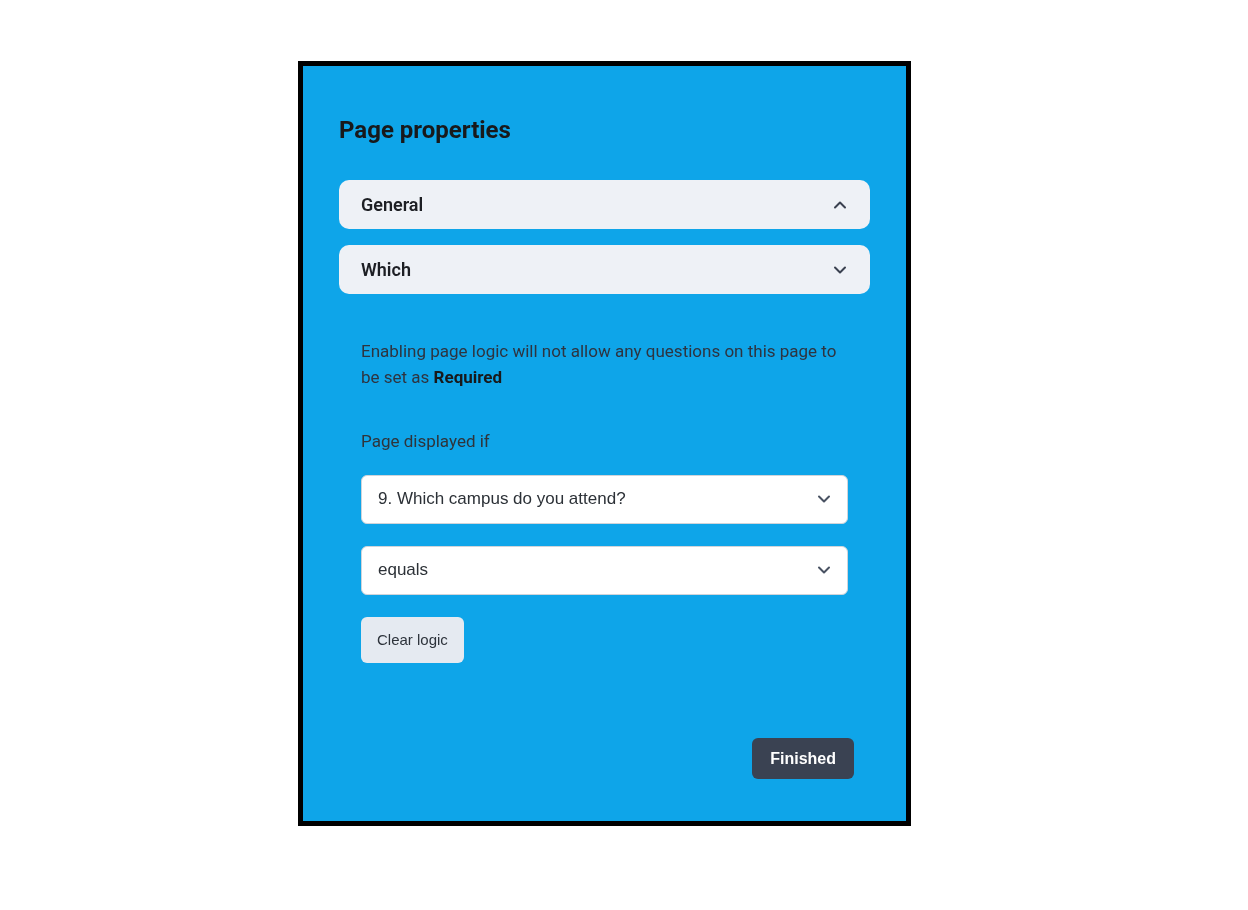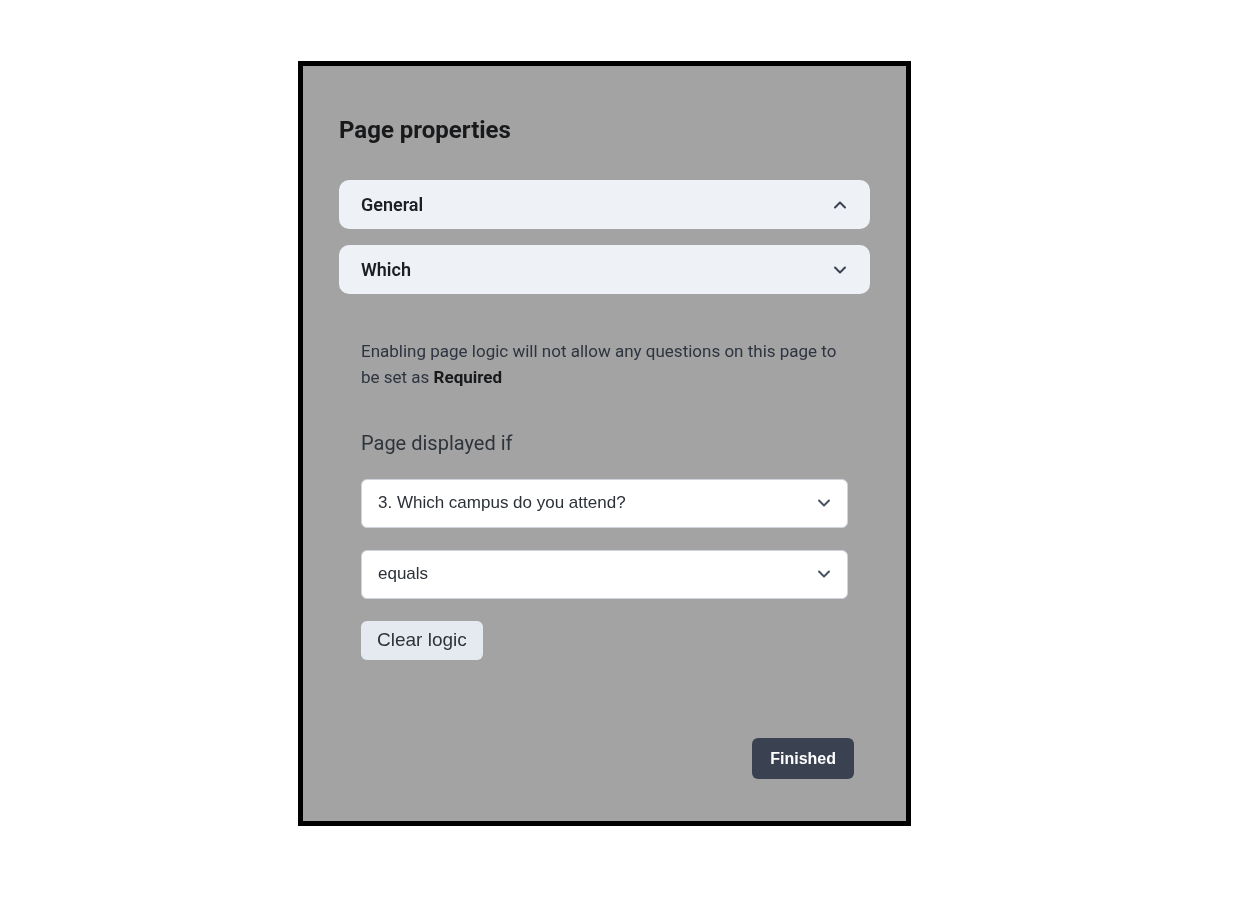--- a/index.html
+++ b/index.html
@@ -10,21 +10,21 @@
       height: 910px;
       position: relative;
     }
     .panel {
       position: absolute;
       left: 298px;
       top: 61px;
       width: 613px;
       height: 765px;
       border: 5px solid #000000;
-      background: #a3a3a3;
+      background: #0ea5e9;
       padding: 50px 36px 36px 36px;
     }
     .panel-title {
       font-size: 24px;
       font-weight: 700;
       color: #18191b;
       margin-bottom: 36px;
     }
     .accordion-item {
       background: #eef1f6;
@@ -54,21 +54,21 @@
       padding: 28px 22px 0 22px;
     }
     .info-text {
       font-size: 17px;
       line-height: 1.55;
       color: #2e3440;
       margin-bottom: 40px;
     }
     .info-text strong { font-weight: 700; color:#18191b; }
     .sublabel {
-      font-size: 20px;
+      font-size: 17px;
       color: #2f343b;
       margin-bottom: 24px;
     }
     .select-row {
       position: relative;
       margin-bottom: 22px;
     }
     .select-box {
       width: 100%;
       height: 49px;
@@ -86,26 +86,26 @@
     .select-chev {
       position: absolute;
       right: 16px;
       top: 50%;
       transform: translateY(-50%);
       pointer-events: none;
     }
     .clear-btn {
       display: inline-flex;
       align-items: center;
-      height: 39px;
+      height: 46px;
       padding: 0 16px;
       background: #e5eaf1;
       border: none;
       border-radius: 6px;
-      font-size: 19px;
+      font-size: 15px;
       color: #2d333b;
       cursor: pointer;
       margin-top: 0px;
     }
     .footer {
       position: absolute;
       right: 52px;
       bottom: 42px;
     }
     .finished-btn {
@@ -149,21 +149,21 @@
   <div class="logic-body">
 
     <p class="info-text">
       <span>Enabling page logic will not allow any questions on this page to be set as </span><strong>Required</strong>
     </p>
 
     <p class="sublabel">Page displayed if</p>
 
     <div class="select-row">
       <button class="select-box">
-        <span>3. Which campus do you attend?</span>
+        <span>9. Which campus do you attend?</span>
       </button>
       <span class="select-chev">
         <svg width="16" height="16" viewBox="0 0 16 16">
             <path d="M3 5.5 L8 10.5 L13 5.5" fill="none" stroke="#495262" stroke-width="2" stroke-linecap="round" stroke-linejoin="round"></path>
           </svg>
       </span>
     </div>
 
     <div class="select-row">
       <button class="select-box">

